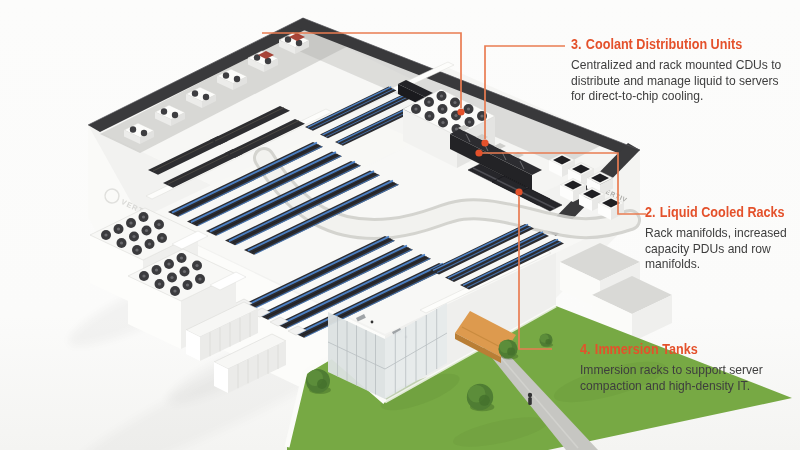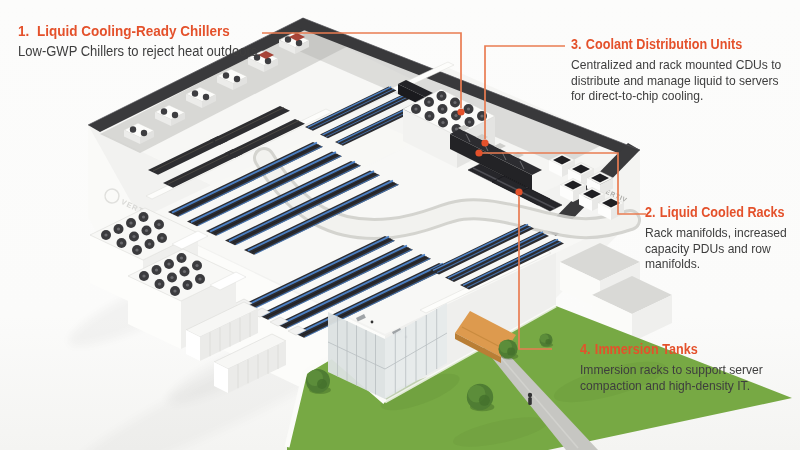--- a/index.html
+++ b/index.html
@@ -354,24 +354,20 @@
       <polyline points="552,349 519,349 519,196"></polyline>
     </g>
     <g style="fill:var(--accent)">
       <circle cx="461" cy="112" r="3.6"></circle>
       <circle cx="479" cy="153" r="3.6"></circle>
       <circle cx="485" cy="143" r="3.6"></circle>
       <circle cx="519" cy="192" r="3.6"></circle>
     </g>
   </svg>
 
-  <div class="callout" id="c1">
-    <h3><span class="num">1.</span><span>Liquid Cooling-Ready Chillers</span></h3>
-    <p class="desc">Low-GWP Chillers to reject heat outdoors.</p>
-  </div>
 
   <div class="callout" id="c3">
     <h3><span class="num">3.</span><span>Coolant Distribution Units</span></h3>
     <p class="desc">Centralized and rack mounted CDUs to distribute and manage liquid to servers for direct-to-chip cooling.</p>
   </div>
 
   <div class="callout" id="c2">
     <h3><span class="num">2.</span><span>Liquid Cooled Racks</span></h3>
     <p class="desc">Rack manifolds, increased capacity PDUs and row manifolds.</p>
   </div>

